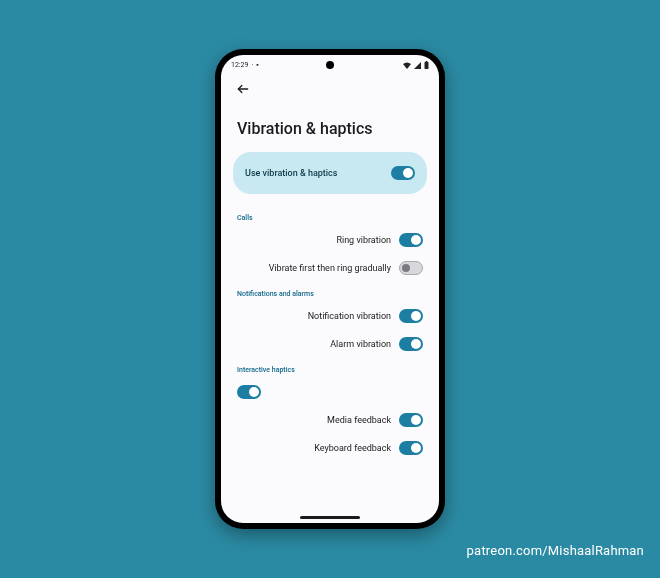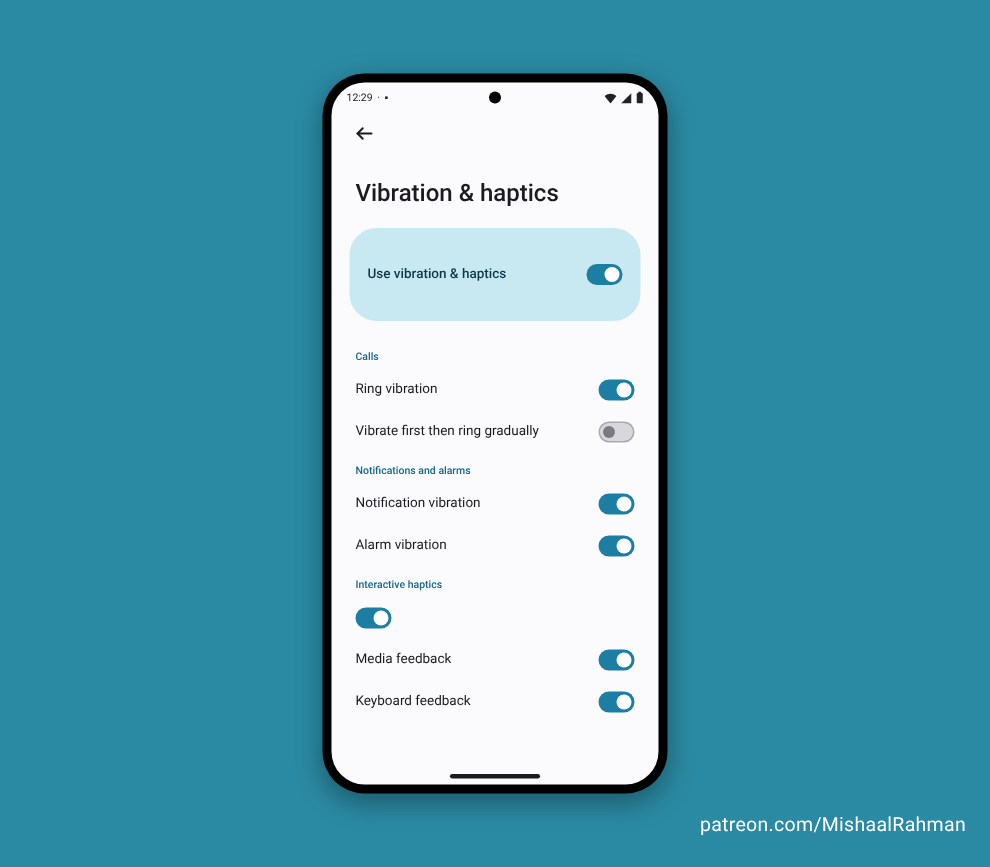--- a/index.html
+++ b/index.html
@@ -75,21 +75,21 @@
       color: #1b1b1f;
     }
 
     .content {
       padding: 0 12px;
     }
 
     .master-card {
       background: #c9e9f2;
       border-radius: 18px;
-      padding: 24px 12px;
+      padding: 14px 12px;
       display: flex;
       align-items: center;
       justify-content: space-between;
       margin-bottom: 12px;
       gap: 10px;
     }
     .master-card .label {
       font-size: 9px;
       font-weight: 500;
       color: #0d3a4a;
@@ -100,20 +100,21 @@
       color: #11688a;
       padding: 8px 4px 4px 4px;
       font-weight: 500;
     }
 
     .row {
       display: flex;
       align-items: center;
       justify-content: space-between;
       padding: 7px 4px;
+      text-align: right;
     }
     .row .label {
       font-size: 9px;
       color: #1b1b1f;
       flex: 1;
       padding-right: 8px;
       line-height: 1.2;
     }
 
     .toggle {

